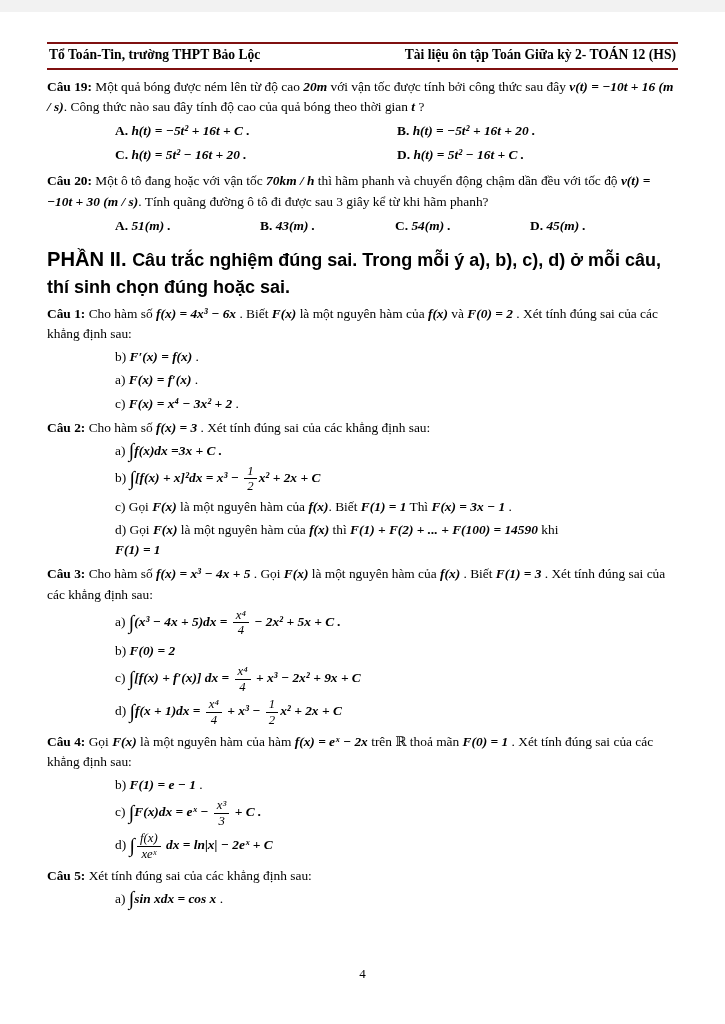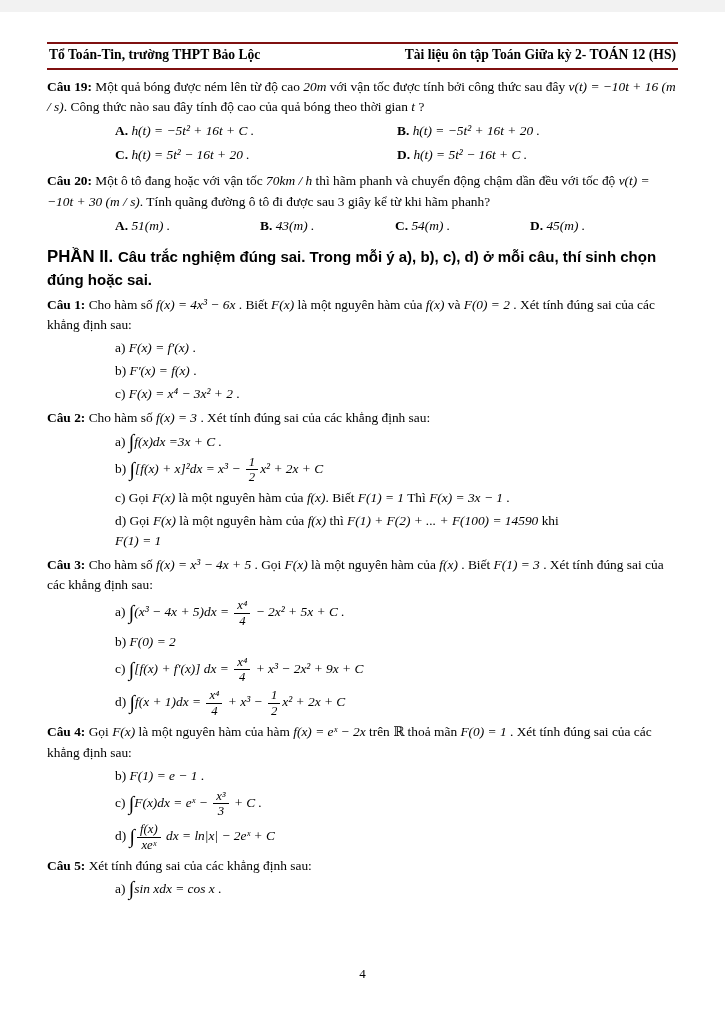--- a/index.html
+++ b/index.html
@@ -17,25 +17,25 @@
     padding:3px 2px 5px 2px;
   }
   .content{flex:1;padding-top:3px;}
   p.para{margin:4px 0 2px 0;line-height:1.5;}
   .opts2{display:grid;grid-template-columns:282px 1fr;padding-left:68px;}
   .opts2 p, .opts4 p{margin:2px 0;line-height:1.5;}
   .opts4{display:grid;grid-template-columns:145px 135px 135px 1fr;padding-left:68px;}
   .item{margin:3px 0;padding-left:68px;line-height:1.5;}
   .part2{
     font-family:"Liberation Sans","DejaVu Sans",sans-serif;
-    font-weight:bold;font-size:15px;line-height:1.45;margin:7px 0 3px 0;
+    font-weight:bold;font-size:18px;line-height:1.45;margin:7px 0 3px 0;
   }
   .ph{font-size:1.12em;}
   .b{font-weight:bold;text-align:right;}
-  .m{font-style:italic;}
+  .m{font-style:italic;font-weight:bold;}
   .int{font-size:1.5em;line-height:0;vertical-align:-0.12em;font-style:normal;}
   .frac{
     display:inline-block;vertical-align:middle;text-align:center;
     font-style:italic;line-height:1.15;margin:0 2px;font-size:0.95em;
   }
   .frac .n{display:block;border-bottom:1px solid #000;padding:0 3px;}
   .frac .d{display:block;padding:0 3px;}
   .footer{text-align:center;font-size:13px;padding-bottom:18px;}
 </style>
 </head>
@@ -62,22 +62,22 @@
     <div class="opts4">
       <p><span class="b">A.</span><span class="m"> 51(m) .</span></p>
       <p><span class="b">B.</span><span class="m"> 43(m) .</span></p>
       <p><span class="b">C.</span><span class="m"> 54(m) .</span></p>
       <p><span class="b">D.</span><span class="m"> 45(m) .</span></p>
     </div>
 
     <p class="part2"><span class="ph">PHẦN II. </span><span>Câu trắc nghiệm đúng sai. Trong mỗi ý a), b), c), d) ở mỗi câu, thí sinh chọn đúng hoặc sai.</span></p>
 
     <p class="para"><span class="b">Câu 1:</span><span> Cho hàm số </span><span class="m">f(x) = 4x³ − 6x</span><span> . Biết </span><span class="m">F(x)</span><span> là một nguyên hàm của </span><span class="m">f(x)</span><span> và </span><span class="m">F(0) = 2</span><span> . Xét tính đúng sai của các khẳng định sau:</span></p>
+    <div class="item"><span>b) </span><span class="m">F′(x) = f(x)</span><span> .</span></div>
     <div class="item"><span>a) </span><span class="m">F(x) = f′(x)</span><span> .</span></div>
-    <div class="item"><span>b) </span><span class="m">F′(x) = f(x)</span><span> .</span></div>
     <div class="item"><span>c) </span><span class="m">F(x) = x⁴ − 3x² + 2</span><span> .</span></div>
 
     <p class="para"><span class="b">Câu 2:</span><span> Cho hàm số </span><span class="m">f(x) = 3</span><span> . Xét tính đúng sai của các khẳng định sau:</span></p>
     <div class="item"><span>a) </span><span class="int">∫</span><span class="m">f(x)dx =3x + C .</span></div>
     <div class="item"><span>b) </span><span class="int">∫</span><span class="m">[f(x) + x]²dx = x³ − </span><span class="frac"><span class="n">1</span><span class="d">2</span></span><span class="m">x² + 2x + C</span></div>
     <div class="item"><span>c) Gọi </span><span class="m">F(x)</span><span> là một nguyên hàm của </span><span class="m">f(x)</span><span>. Biết </span><span class="m">F(1) = 1</span><span> Thì </span><span class="m">F(x) = 3x − 1</span><span> .</span></div>
     <div class="item"><span>d) Gọi </span><span class="m">F(x)</span><span> là một nguyên hàm của </span><span class="m">f(x)</span><span> thì </span><span class="m">F(1) + F(2) + ... + F(100) = 14590</span><span> khi</span><br><span class="m">F(1) = 1</span></div>
 
     <p class="para"><span class="b">Câu 3:</span><span> Cho hàm số </span><span class="m">f(x) = x³ − 4x + 5</span><span> . Gọi </span><span class="m">F(x)</span><span> là một nguyên hàm của </span><span class="m">f(x)</span><span> . Biết </span><span class="m">F(1) = 3</span><span> . Xét tính đúng sai của các khẳng định sau:</span></p>
     <div class="item"><span>a) </span><span class="int">∫</span><span class="m">(x³ − 4x + 5)dx = </span><span class="frac"><span class="n">x⁴</span><span class="d">4</span></span><span class="m"> − 2x² + 5x + C .</span></div>

